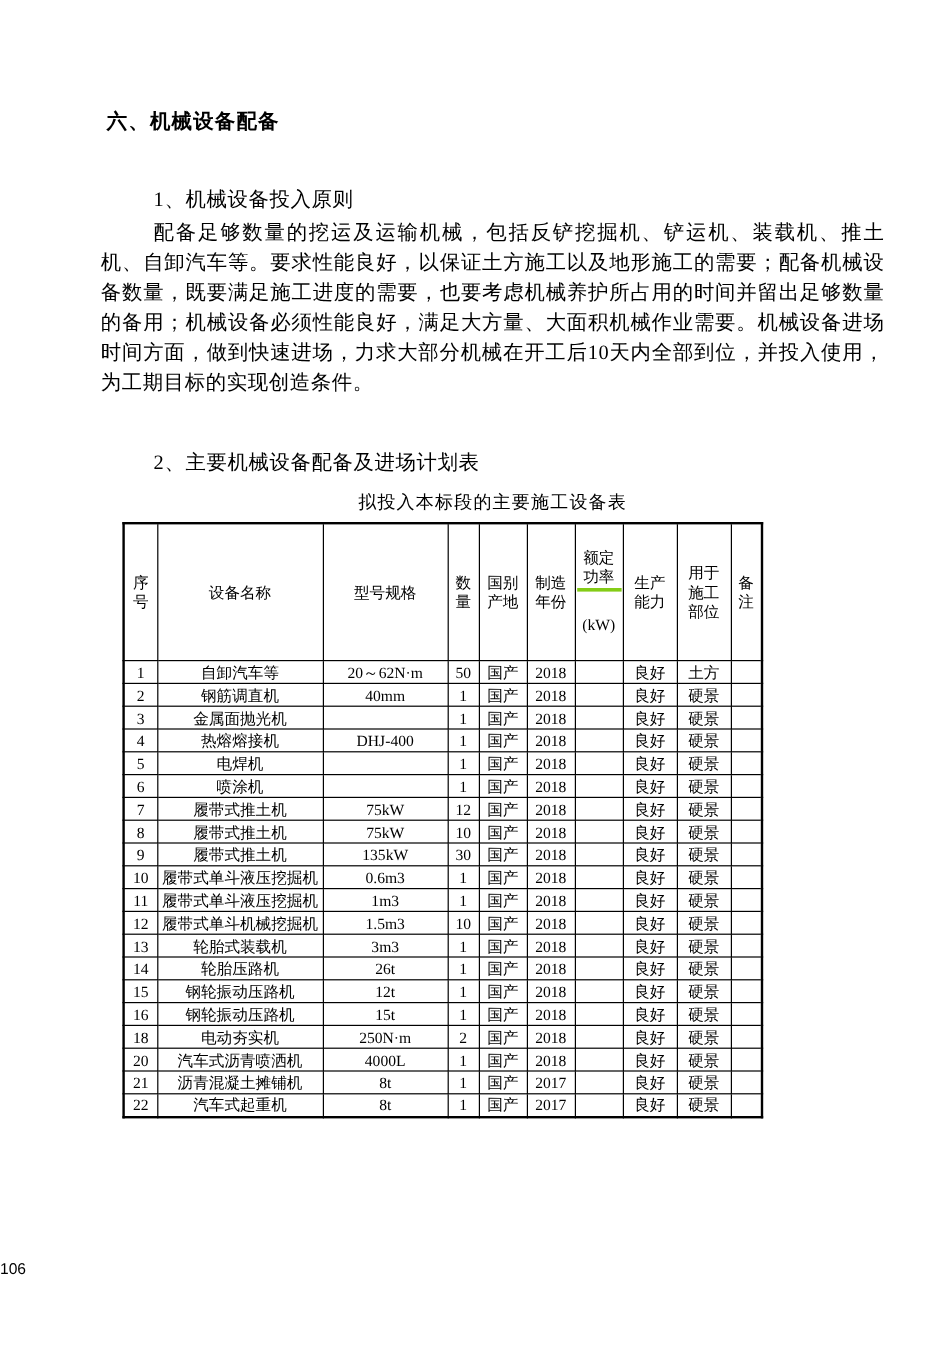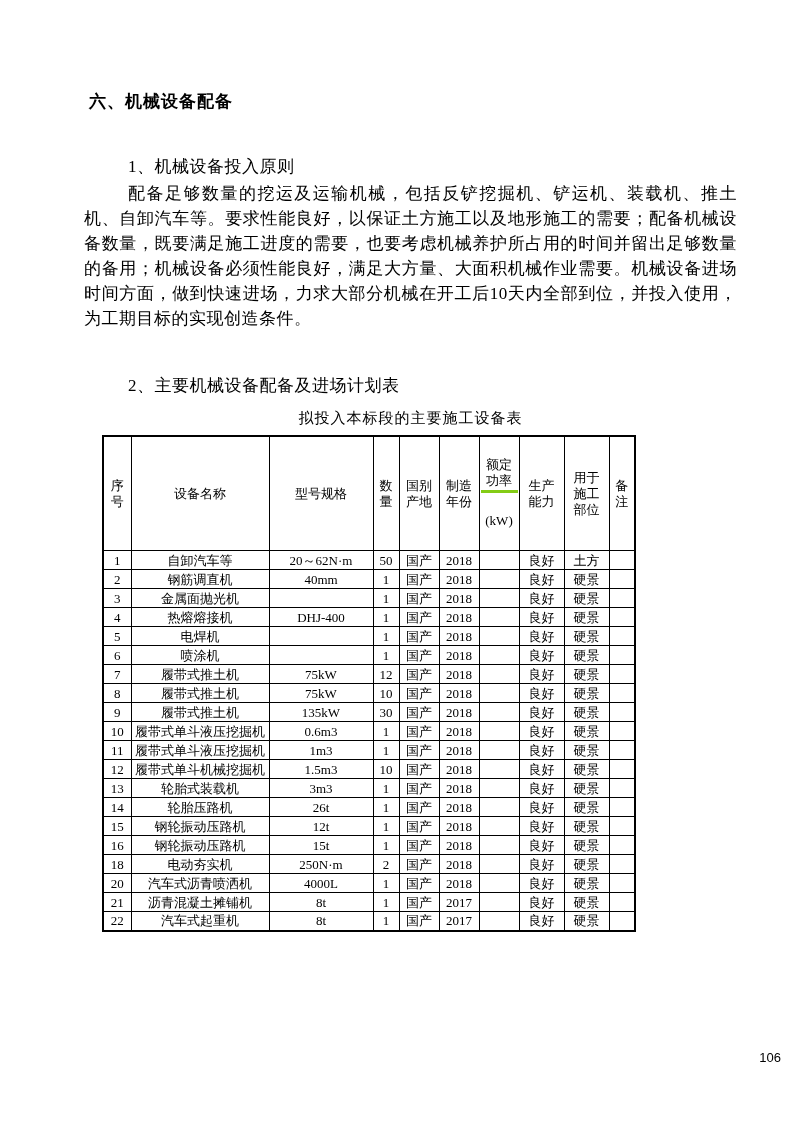--- a/index.html
+++ b/index.html
@@ -83,23 +83,23 @@
   }
   .power-unit {
     height: 23px;
     display: flex;
     align-items: center;
     justify-content: center;
   }
   .page-number {
     position: absolute;
     left: 0;
-    right: 12px;
+    right: 0;
     top: 1050px;
-    text-align: right;
+    text-align: left;
     font-size: 13px;
     font-family: "Liberation Sans", sans-serif;
   }
 </style>
 </head>
 <body>
 
 <div class="content">
   <div class="doc-heading">六、机械设备配备</div>
   <div class="sub-heading">1、机械设备投入原则</div>

